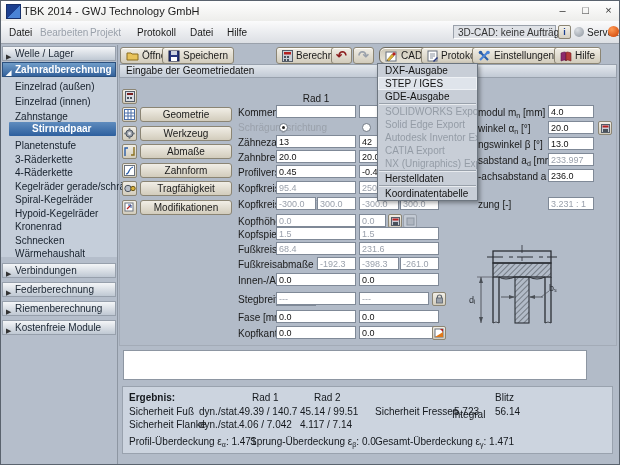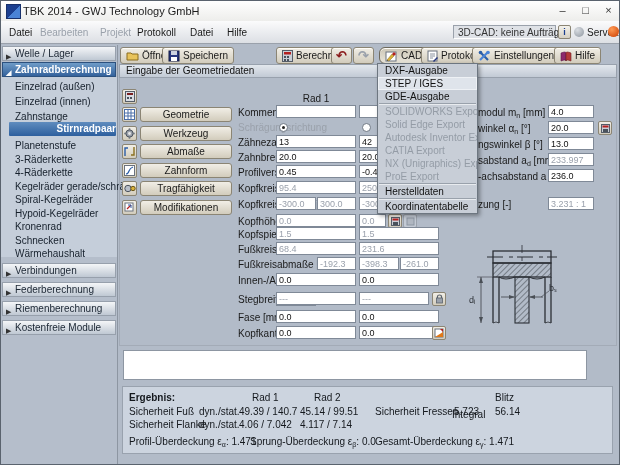--- a/index.html
+++ b/index.html
@@ -30,21 +30,21 @@
   .glyph.redo{color:#9aa1ab;font-weight:bold;}
   
   .sidebar{left:0;top:44px;width:117px;height:421px;background:#b5becb;border-right:1px solid #8d96a2;box-sizing:border-box;}
   .side-group-bg{left:0;top:76px;width:116px;height:180px;background:#c5ceda;}
   .shead{left:1px;width:114px;height:15px;background:linear-gradient(#f4f6f8,#bfc8d3);border:1px solid #97a0ac;font-size:10px;line-height:13px;color:#1b2633;padding-left:12px;box-sizing:border-box;}
   .shead.blue{background:linear-gradient(#6f9cc8,#34629c);color:#fff;font-weight:bold;border-color:#2c517e;}
   .arrow{position:absolute;left:3px;top:3px;font-size:7px;color:#333;}
   .shead.blue .arrow{color:#fff;}
   .sitem{left:14px;height:13px;line-height:13px;font-size:10px;color:#16202c;}
   .sel-band{left:8px;width:107px;height:14px;background:linear-gradient(#5f8cbe,#2d5f9e);border-radius:1px;}
-  .sel-text{color:#fff;font-weight:bold;font-size:10px;line-height:14px;padding-left:23px;text-align:right;}
+  .sel-text{color:#fff;font-weight:bold;font-size:10px;line-height:14px;padding-left:23px;}
   
   .content-frame{left:118px;top:63px;width:498px;height:282px;border:1px solid #a3abb7;box-sizing:border-box;}
   .panel-title{left:118px;top:63px;width:498px;height:14px;background:linear-gradient(#e2e7ed,#c2cad5);border:1px solid #98a1ad;font-size:10px;line-height:12px;padding-left:6px;color:#111;box-sizing:border-box;}
   
   .sicon{width:15px;height:15px;background:linear-gradient(#f1eee6,#d2ccbc);border:1px solid #8b8574;border-radius:2px;box-sizing:border-box;display:flex;align-items:center;justify-content:center;}
   .sbtn{width:92px;height:15px;background:linear-gradient(#f1eee6,#d2ccbc);border:1px solid #8b8574;border-radius:3px;font-size:10px;line-height:13px;text-align:center;color:#1a1a1a;box-sizing:border-box;}
   
   .flbl{font-size:10px;color:#1a1a1a;height:11px;line-height:11px;}
   .flbl.dis{color:#9aa1ab;}
   sub{font-size:7px;vertical-align:-2px;}
@@ -76,21 +76,21 @@
   <div class="abs titlebar"></div>
   <div class="abs logo"></div>
   <div class="abs title-text nw">TBK 2014 - GWJ Technology GmbH</div>
   <div class="abs winbtn" style="left:552px;">–</div>
   <div class="abs winbtn" style="left:575px;">□</div>
   <div class="abs winbtn" style="left:598px;">×</div>
 
   <div class="abs menubar"></div>
   <div class="abs menu-item" style="left:5px;">Datei</div>
   <div class="abs menu-item dis" style="left:36px;">Bearbeiten</div>
-  <div class="abs menu-item dis" style="left:96px;">Projekt</div>
+  <div class="abs menu-item dis" style="left:86px;">Projekt</div>
   <div class="abs menu-item" style="left:133px;">Protokoll</div>
   <div class="abs menu-item" style="left:186px;">Datei</div>
   <div class="abs menu-item" style="left:223px;">Hilfe</div>
   <div class="abs statusbox nw">3D-CAD: keine Aufträge</div>
   <div class="abs ibtn">i</div>
   <div class="abs dot dot-gray"></div>
   <div class="abs server-lbl">Server:</div>
   <div class="abs dot dot-orange"></div>
 
   <div class="abs sidebar"></div>
@@ -420,20 +420,19 @@
   <div class="abs menu">
     <div class="mitem">DXF-Ausgabe</div>
     <div class="mitem hl">STEP / IGES</div>
     <div class="mitem">GDE-Ausgabe</div>
     <div class="msep"></div>
     <div class="mitem dis">SOLIDWORKS Export</div>
     <div class="mitem dis">Solid Edge Export</div>
     <div class="mitem dis">Autodesk Inventor Export</div>
     <div class="mitem dis">CATIA Export</div>
     <div class="mitem dis">NX (Unigraphics) Export</div>
-    <div class="mitem dis">ProE Export</div>
     <div class="msep"></div>
     <div class="mitem">Herstelldaten</div>
     <div class="msep"></div>
     <div class="mitem">Koordinatentabelle</div>
   </div>
 
 </div>
 
 </body></html>

